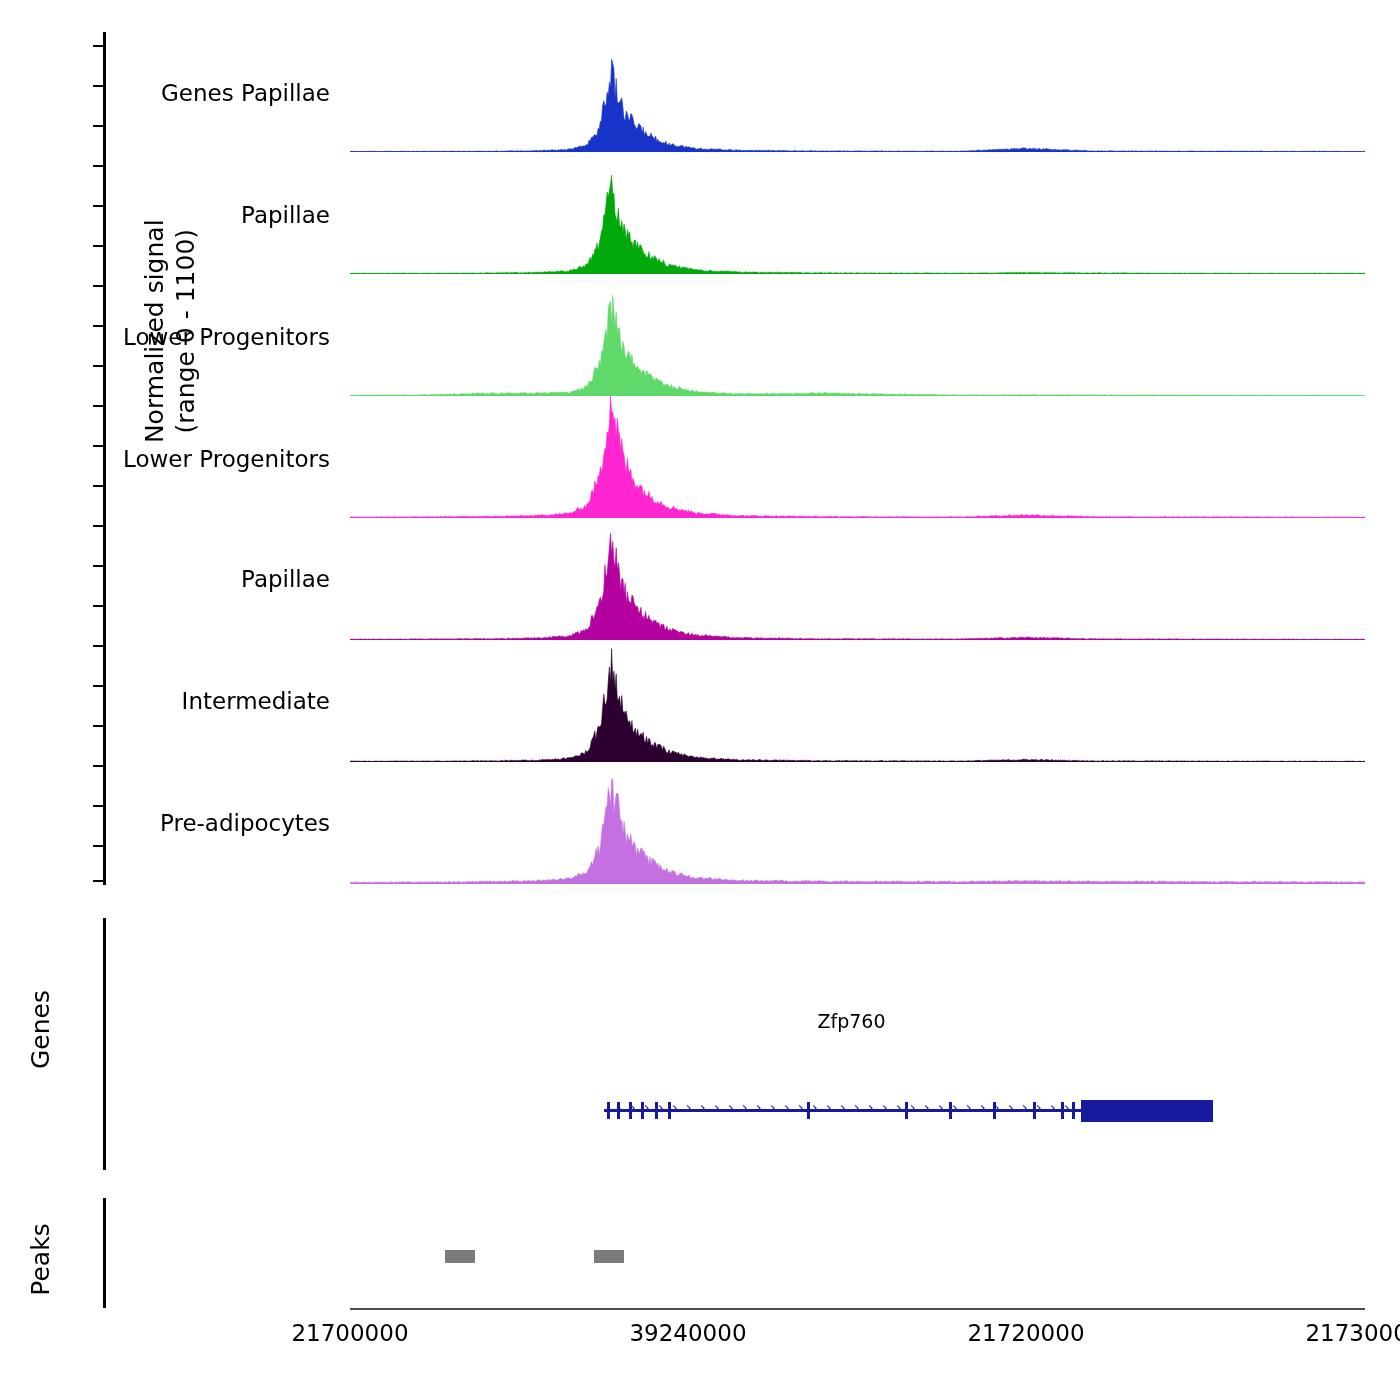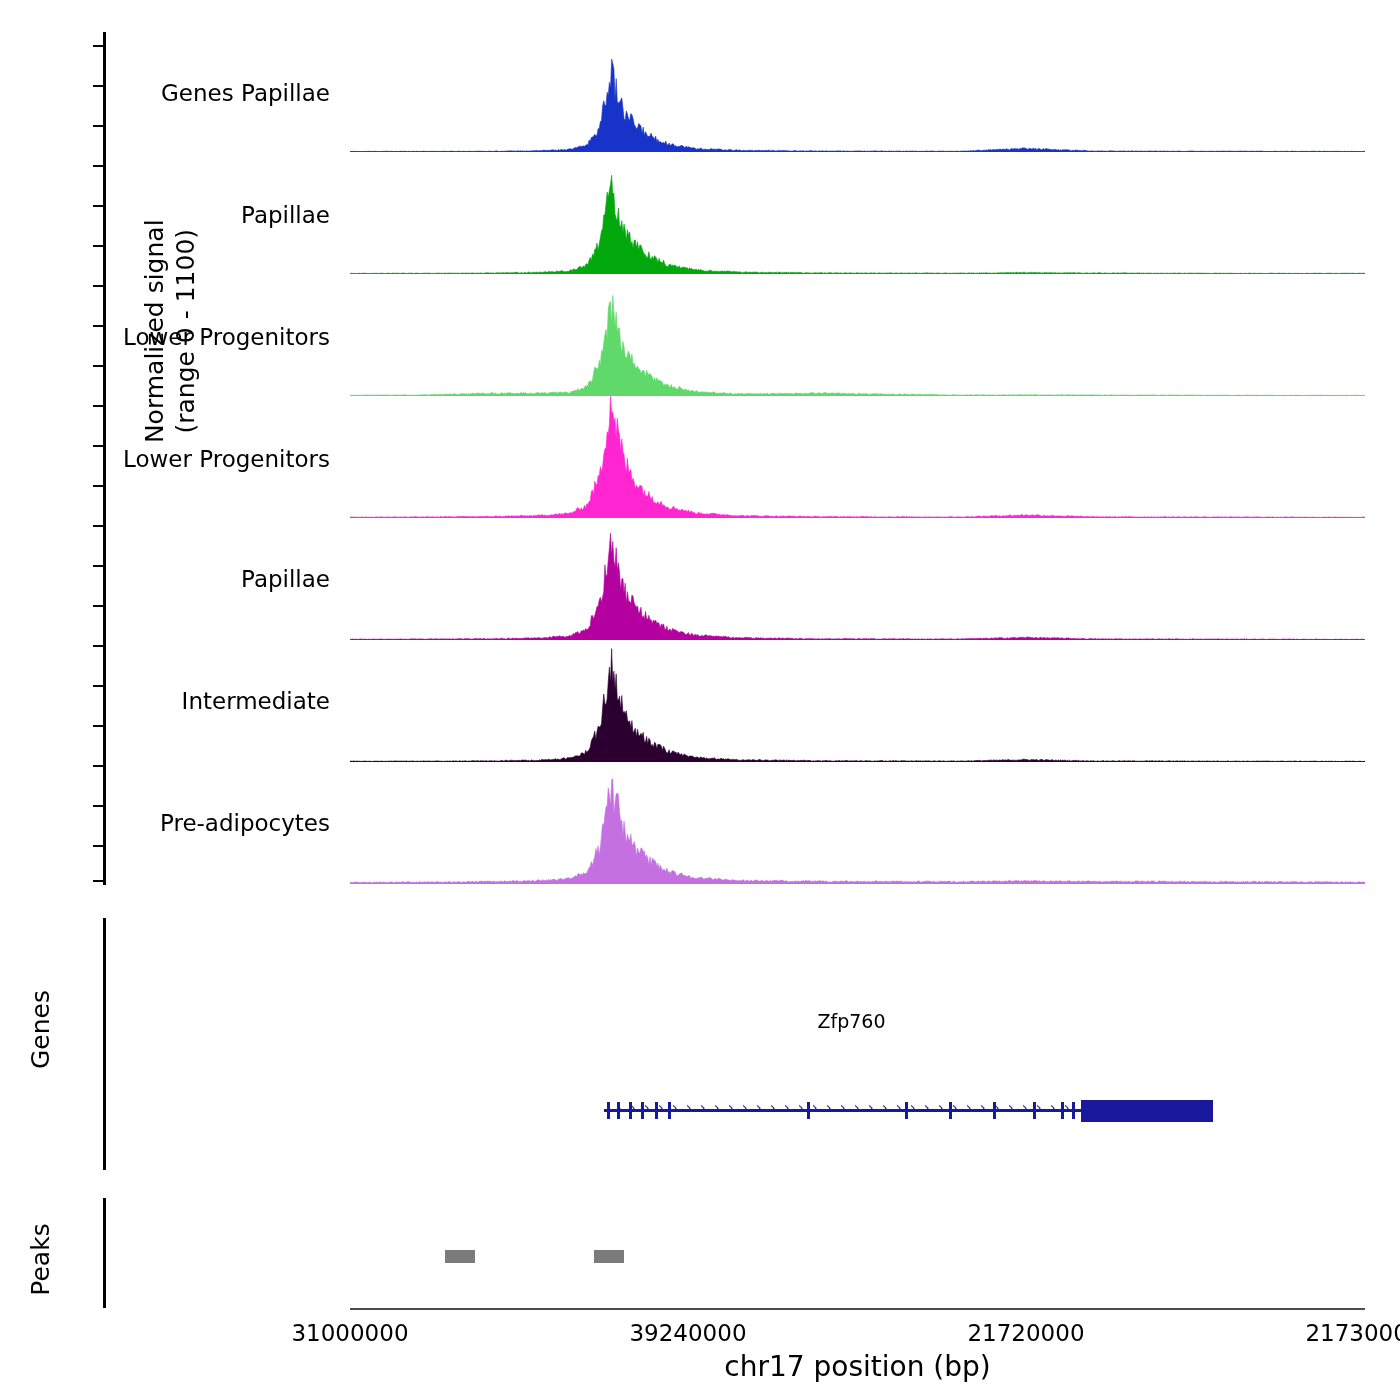--- a/index.html
+++ b/index.html
@@ -323,19 +323,18 @@
       <div class="gene-arrow" style="left: 713.75px; top: 186px;">›</div>
       <div class="gene-body" style="left: 730.8px; width: 131.95px; top: 185px;"></div>
     </div>
 
   <div id="peaks-panel">
       <div class="peak-box" style="left: 94.7333px; width: 30.45px; top: 55px;"></div>
       <div class="peak-box" style="left: 243.6px; width: 30.45px; top: 55px;"></div>
     </div>
 
   <div id="xaxis"></div>
-  <div class="xtick-label" style="left:270px; top:1320px; width:160px;">31000000</div>
+  <div class="xtick-label" style="left:270px; top:1320px; width:160px;">21700000</div>
   <div class="xtick-label" style="left:608px; top:1320px; width:160px;">39240000</div>
   <div class="xtick-label" style="left:946px; top:1320px; width:160px;">21720000</div>
   <div class="xtick-label" style="left:1284px; top:1320px; width:160px;">21730000</div>
-  <div id="xlabel">chr17 position (bp)</div>
 
 </div>
 
 </body></html>

